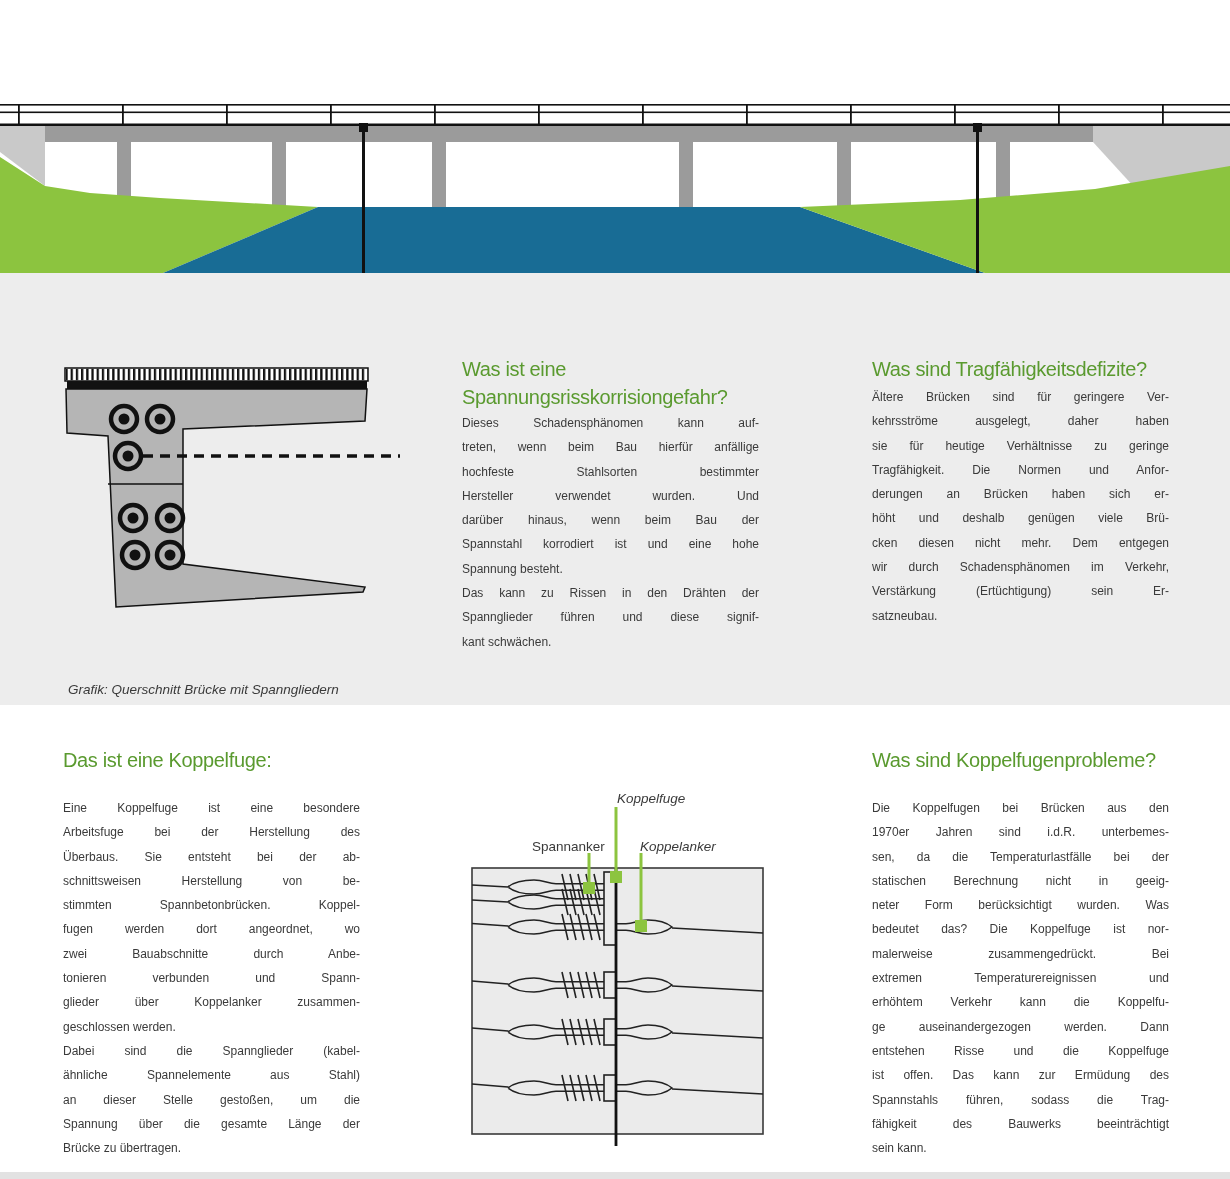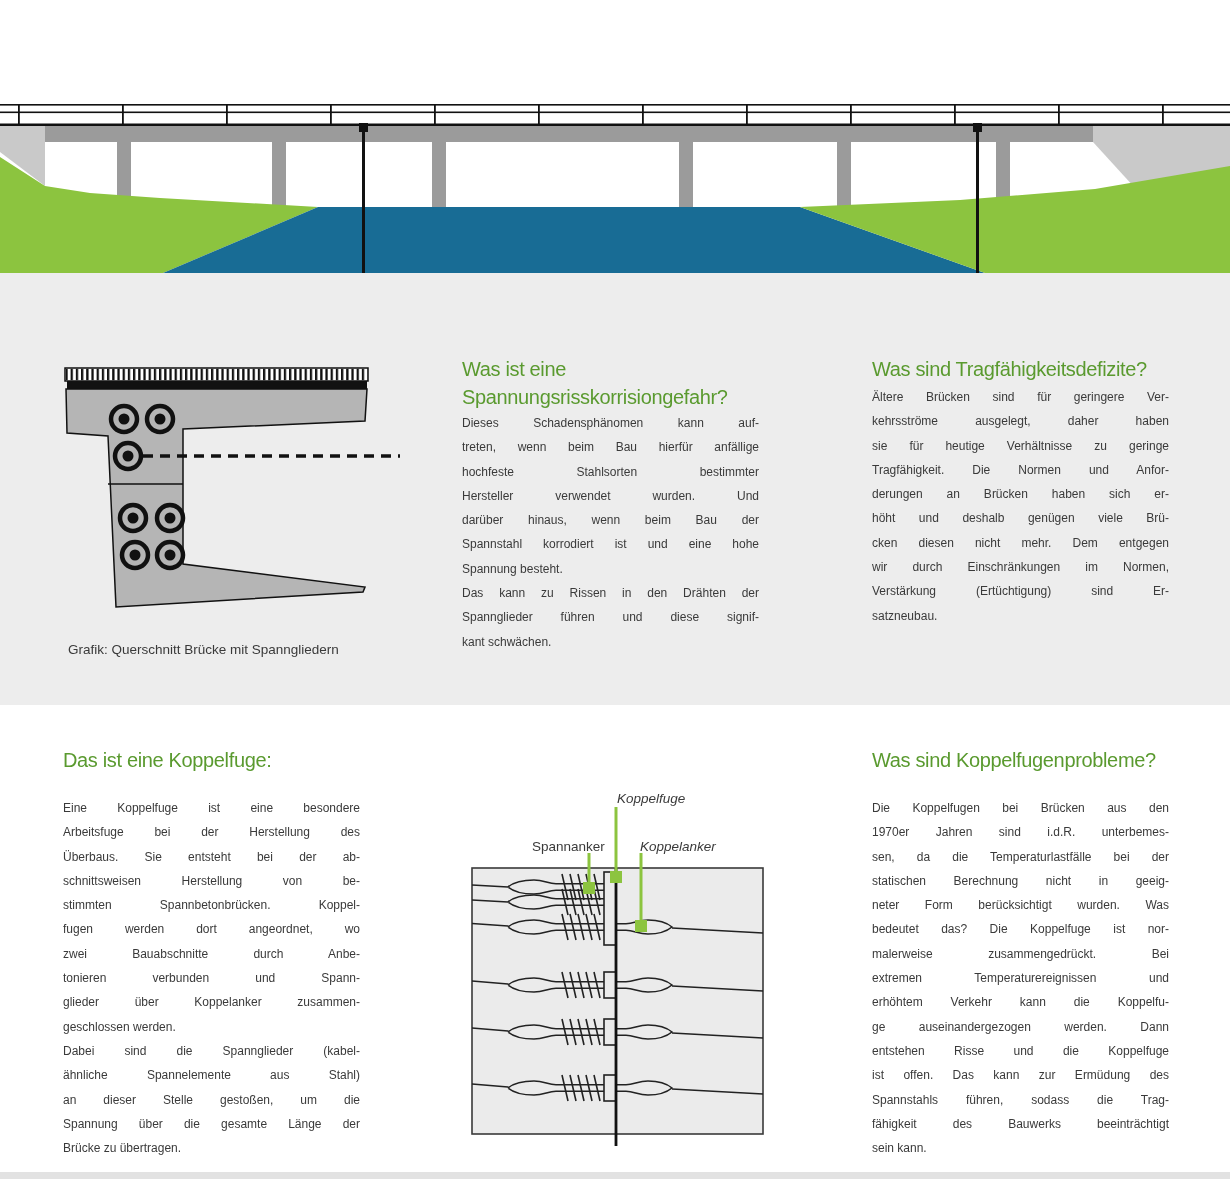--- a/index.html
+++ b/index.html
@@ -10,21 +10,21 @@
   
   .textcol{position:absolute;width:297px;}
   .tl{font-size:12px;line-height:24.3px;text-align:justify;text-align-last:justify;
       color:var(--text_dark);}
   .tl.tl-end{text-align-last:left;}
   .heading .tl{font-size:20px;line-height:28px;font-weight:normal;letter-spacing:-0.35px;
       color:var(--accent_green);text-align:left;text-align-last:left;white-space:nowrap;}
   .body-block{position:relative;}
   .mt5{} .mt2{margin-top:2px;} .mt7{margin-top:22px;}
 
-  .fig-caption{position:absolute;font-size:13.5px;color:var(--text_dark);}
+  .fig-caption{position:absolute;font-style:italic;font-size:13.5px;color:var(--text_dark);margin-top:40px;}
 
   
   .mid-section{position:absolute;left:0;top:273px;width:1230px;height:432px;background:var(--section_bg);}
   .bottom-section{position:absolute;left:0;top:705px;width:1230px;height:467px;background:#fff;}
   .bottom-strip{position:absolute;left:0;top:1172px;width:1230px;height:7px;background:#e2e2e2;}
 
   
   .callout-line{position:absolute;width:3px;background:var(--ink);}
   .callout-sq{position:absolute;width:9px;height:9px;background:var(--ink);}
 
@@ -170,22 +170,22 @@
         <div class="tl tl-end">Was sind Tragfähigkeitsdefizite?</div>
       </div>
     <div class="body-block mt2">
         <div class="tl">Ältere Brücken sind für geringere Ver-</div>
         <div class="tl">kehrsströme ausgelegt, daher haben</div>
         <div class="tl">sie für heutige Verhältnisse zu geringe</div>
         <div class="tl">Tragfähigkeit. Die Normen und Anfor-</div>
         <div class="tl">derungen an Brücken haben sich er-</div>
         <div class="tl">höht und deshalb genügen viele Brü-</div>
         <div class="tl">cken diesen nicht mehr. Dem entgegen</div>
-        <div class="tl">wir durch Einschränkungen im Normen,</div>
-        <div class="tl">Verstärkung (Ertüchtigung) sind Er-</div>
+        <div class="tl">wir durch Schadensphänomen im Verkehr,</div>
+        <div class="tl">Verstärkung (Ertüchtigung) sein Er-</div>
         <div class="tl tl-end">satzneubau.</div>
       </div>
   </div>
 
   <div class="bottom-section"></div>
 
   <div class="textcol" style="left:63px;top:746px">
     <div class="heading">
         <div class="tl tl-end">Das ist eine Koppelfuge:</div>
       </div>

